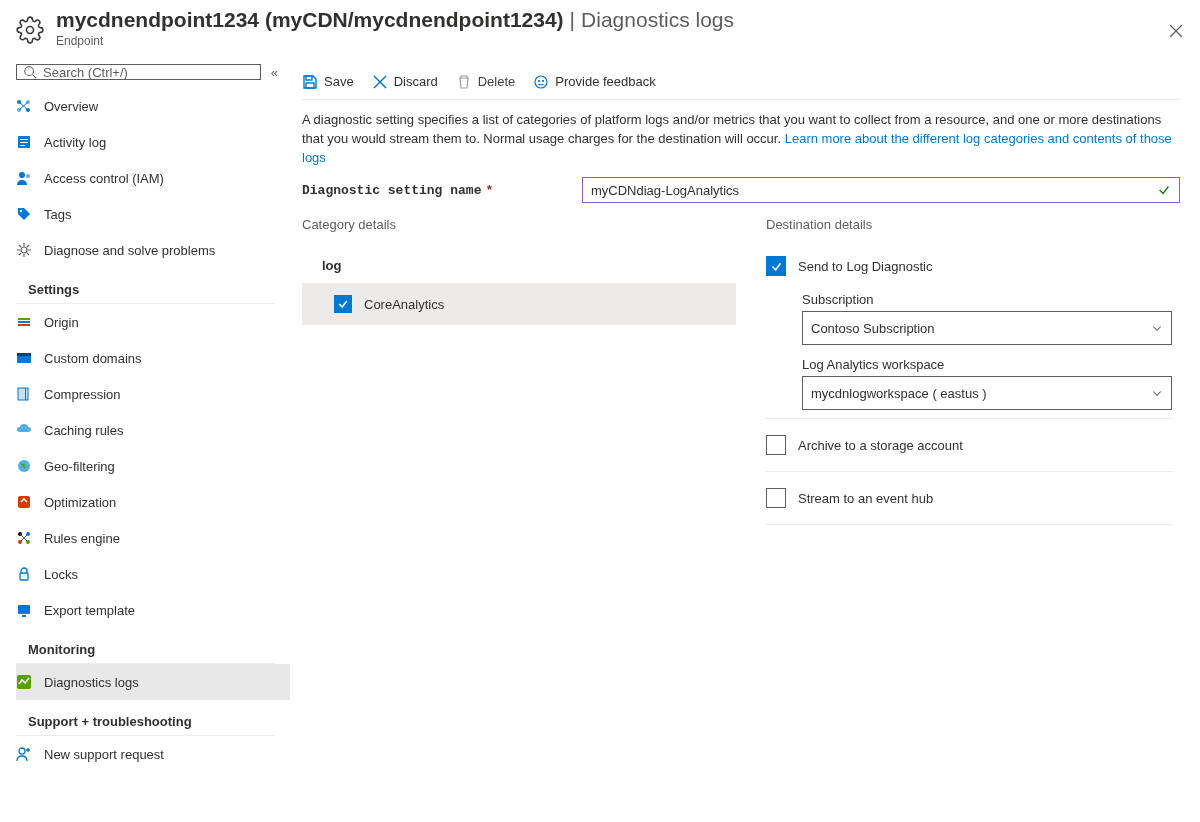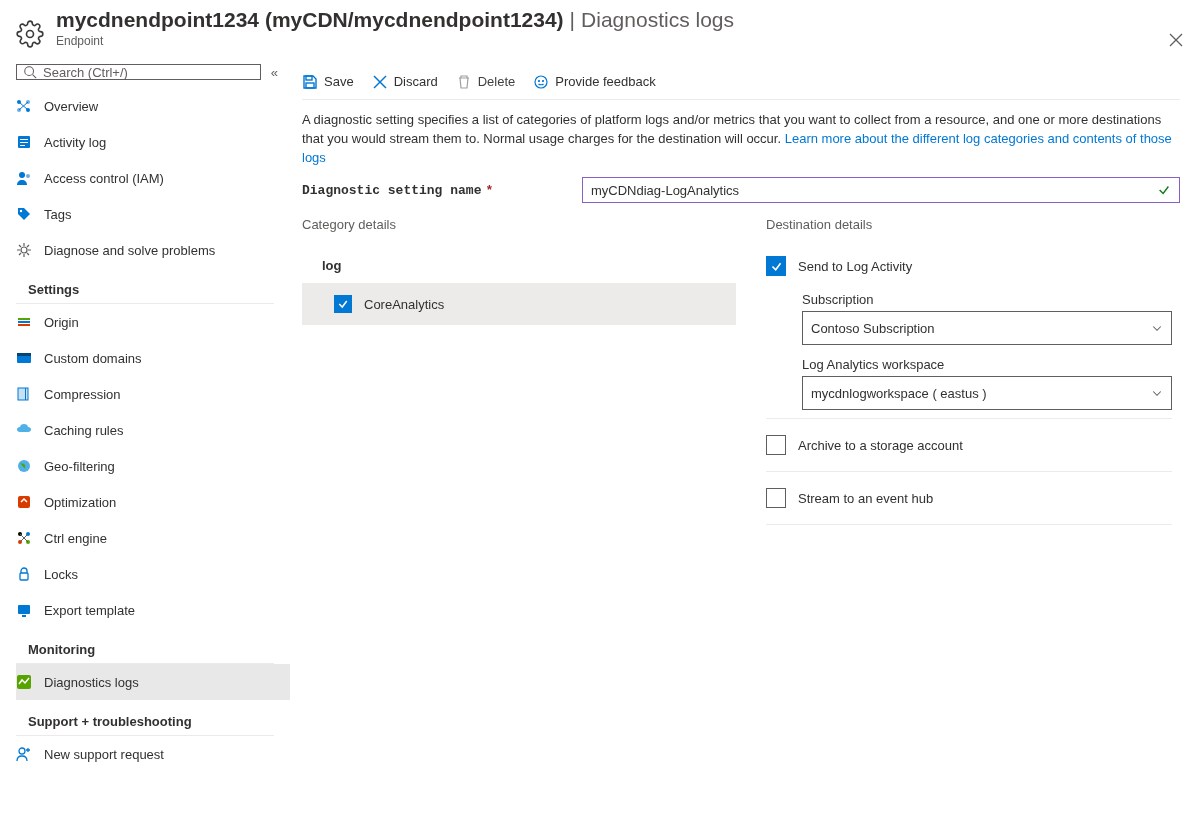--- a/index.html
+++ b/index.html
@@ -1,20 +1,20 @@
 <!DOCTYPE html>
 <html><head>
 <meta charset="utf-8">
 <style>
   * { box-sizing: border-box; }
   html, body { margin: 0; padding: 0; font-family: "Segoe UI", Arial, sans-serif; font-size: 13px; color: #323130; background: #fff; }
   .root { width: 1200px; height: 822px; position: relative; overflow: hidden; }
 
   
-  .header { display: flex; align-items: flex-end; padding: 8px 16px 4px 16px; }
+  .header { display: flex; align-items: center; padding: 8px 16px 4px 16px; }
   .header .gear { width: 28px; height: 28px; flex-shrink: 0; margin-right: 12px; margin-top: 4px; color: #3b3a39; }
   .title-wrap { flex: 1; }
   .title-line { display: flex; align-items: baseline; font-size: 21px; font-weight: 600; color: #323130; }
   .title-light { font-weight: 400; color: #605e5c; margin-left: 6px; }
   .subtitle { font-size: 12px; color: #605e5c; margin-top: 2px; }
   .close-x { width: 16px; height: 16px; cursor: pointer; color: #605e5c; margin-top: 6px; }
 
   
   .body { display: flex; height: calc(100% - 56px); }
   .sidebar { width: 290px; flex-shrink: 0; padding: 12px 0 0 16px; }
@@ -221,21 +221,21 @@
             <span class="micon">
               <svg viewBox="0 0 16 16" width="16" height="16">
                 <circle cx="4" cy="4" r="2" fill="#000"></circle>
                 <circle cx="12" cy="4" r="2" fill="#0078d4"></circle>
                 <circle cx="4" cy="12" r="2" fill="#d83b01"></circle>
                 <circle cx="12" cy="12" r="2" fill="#57a300"></circle>
                 <line x1="4" y1="4" x2="12" y2="12" stroke="#605e5c"></line>
                 <line x1="12" y1="4" x2="4" y2="12" stroke="#605e5c"></line>
               </svg>
             </span>
-            <span class="menu-label">Ctrl engine</span>
+            <span class="menu-label">Rules engine</span>
           </div>
           <div class="menu-item">
             <span class="micon">
               <svg viewBox="0 0 16 16" width="16" height="16" fill="none" stroke="#0078d4" stroke-width="1.3">
                 <rect x="4" y="7" width="8" height="7" rx="1"></rect>
                 <path d="M5 7V5a3 3 0 0 1 6 0v2"></path>
               </svg>
             </span>
             <span class="menu-label">Locks</span>
           </div>
@@ -358,21 +358,21 @@
       <div class="col-right">
         <div class="col-title">Destination details</div>
 
         <div class="dest-box">
           <div class="dest-row">
             <span class="cb large checked">
               <svg viewBox="0 0 16 16" width="13" height="13" stroke="#fff" fill="none" stroke-width="2">
                     <polyline points="3,8 7,12 13,4"></polyline>
                   </svg>
             </span>
-            <span>Send to Log Activity</span>
+            <span>Send to Log Diagnostic</span>
           </div>
           <div class="dest-indent">
             <div class="dlabel">Subscription</div>
             <div class="select" style="margin-bottom:12px;">
               <span>Contoso Subscription</span>
               <span class="chev">
                 <svg viewBox="0 0 16 16" width="12" height="12" stroke="currentColor" fill="none" stroke-width="1.4">
                       <polyline points="3,6 8,11 13,6"></polyline>
                     </svg>
               </span>

